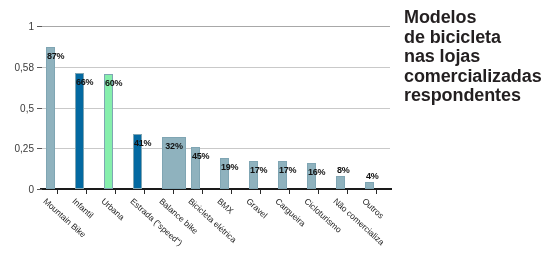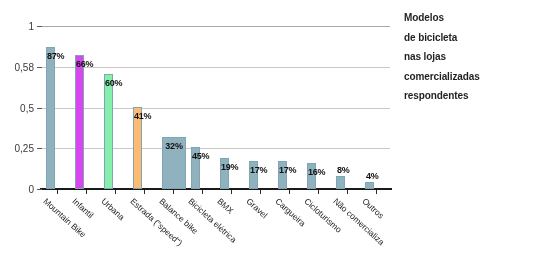--- a/index.html
+++ b/index.html
@@ -137,21 +137,21 @@
   }
 
   
   #title-block {
     position: absolute;
     left: 404px;
     top: 8px;
     width: 139px;
   }
   #title-block .title-line {
-    font-size: 10px;
+    font-size: 18px;
     line-height: 19.5px;
     font-weight: bold;
     color: #231f20;
     white-space: nowrap;
     letter-spacing: -0.1px;
   }
 </style>
 </head>
 <body>
 
@@ -176,31 +176,31 @@
 
     <div id="axis-line"></div>
 
     <div id="bars">
         <div class="bar-slot" style="left: 0px; width: 29px;">
           <div class="bar" style="height: 141.81px; background: rgb(143, 178, 190); border-color: rgb(127, 165, 179);">
             <div class="bar-value inside">87%</div>
           </div>
         </div>
         <div class="bar-slot" style="left: 29px; width: 29px;">
-          <div class="bar" style="height: 134px; background: #d946ef; border-color: rgb(127, 165, 179);">
+          <div class="bar" style="height: 116px; background: #0369a1; border-color: rgb(127, 165, 179);">
             <div class="bar-value inside">66%</div>
           </div>
         </div>
         <div class="bar-slot" style="left: 58px; width: 29px;">
           <div class="bar" style="height: 115px; background: #86efac; border-color: rgb(127, 165, 179);">
             <div class="bar-value inside">60%</div>
           </div>
         </div>
         <div class="bar-slot" style="left: 87px; width: 29px;">
-          <div class="bar" style="height: 82px; background: #fdba74; border-color: rgb(127, 165, 179);">
+          <div class="bar" style="height: 55px; background: #0369a1; border-color: rgb(127, 165, 179);">
             <div class="bar-value inside">41%</div>
           </div>
         </div>
         <div class="bar-slot" style="left: 116px; width: 29px;">
           <div class="bar" style="height: 52.16px; background: rgb(143, 178, 190); border-color: rgb(127, 165, 179); padding-left: 22px;">
             <div class="bar-value inside">32%</div>
           </div>
         </div>
         <div class="bar-slot" style="left: 145px; width: 29px;">
           <div class="bar" style="height: 42.38px; background: rgb(143, 178, 190); border-color: rgb(127, 165, 179);">

